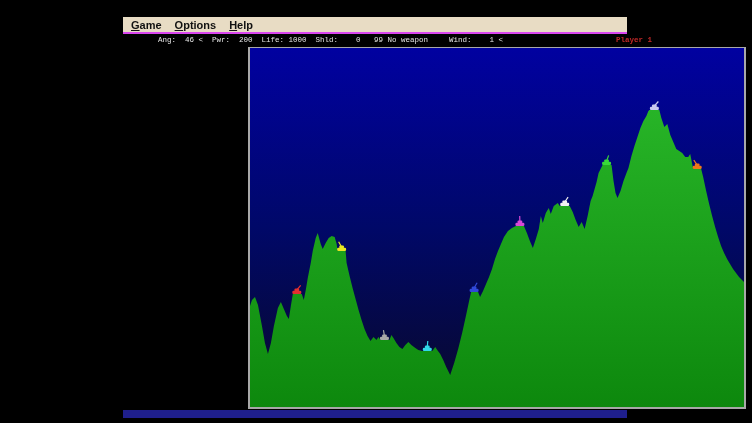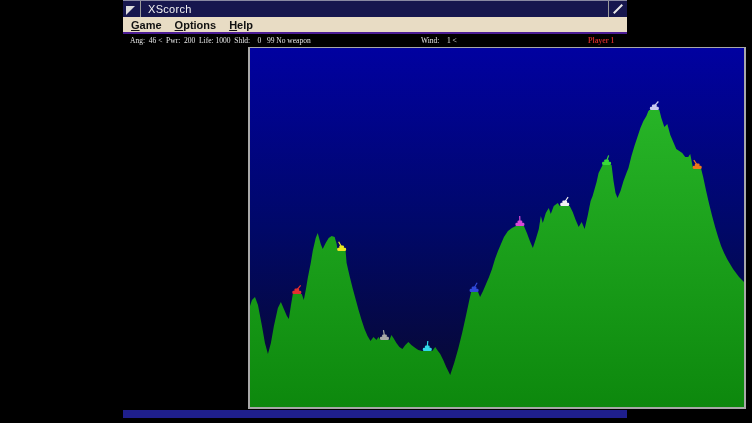--- a/index.html
+++ b/index.html
@@ -13,54 +13,45 @@
   #wm-menu-btn{width:18px;height:16px;border-right:1px solid #9a9a9a;display:flex;
     align-items:center;justify-content:flex-start;box-sizing:border-box;padding:3px 0 0 3px;}
   .tri{width:0;height:0;border-top:9px solid #dcdcdc;border-right:9px solid transparent;}
   #title-text{color:#f2f2f2;font-size:11px;padding-left:7px;letter-spacing:0.3px;flex:1;}
   #wm-resize-btn{width:19px;height:16px;border-left:1px solid #9a9a9a;box-sizing:border-box;
     display:flex;align-items:center;justify-content:center;}
   .slash{width:12px;height:2px;background:#e8e8e8;transform:rotate(-45deg);}
 
   
   #menubar{position:absolute;left:0;top:17px;width:100%;height:17px;background:#e8dcc4;
-    border-bottom:2px solid #4c1d95;box-sizing:border-box;display:flex;align-items:center;
+    border-bottom:2px solid #d946ef;box-sizing:border-box;display:flex;align-items:center;
     padding-left:8px;}
   .menu-item{font-size:11px;font-weight:bold;color:#111;margin-right:13px;cursor:default;}
   .mu{text-decoration:underline;}
 
   
   #statusbar{position:absolute;left:0;top:34px;width:100%;height:13px;background:#000;}
-  #statusbar span{position:absolute;top:2px;font-family:Liberation Serif, serif;
-    font-size:7.5px;color:#e6e6e6;white-space:pre;}
+  #statusbar span{position:absolute;top:2px;font-family:Liberation Mono, monospace;
+    font-size:7.5px;color:#e6e6e6;white-space:pre;margin-left:28px;}
   #status-left{left:7px;}
   #status-wind{left:298px;}
   #status-player{left:436px;font-weight:bold;font-size:9px;top:1px;}
   #field{position:absolute;left:125px;top:47px;width:498px;height:362px;box-sizing:border-box;
     border:2px solid #a8a8a8;border-top-width:1px;}
   #field-svg{display:block;width:100%;height:100%;}
 
   
   #bottom-strip{position:absolute;left:0;top:410px;width:504px;height:8px;background:#1f1f8c;}
 </style>
 </head>
 <body>
 
 <div id="stage">
   <div id="window">
 
-    <div id="titlebar">
-      <div id="wm-menu-btn">
-        <div class="tri"></div>
-      </div>
-      <div id="title-text">XScorch</div>
-      <div id="wm-resize-btn">
-        <div class="slash"></div>
-      </div>
-    </div>
 
     <div id="menubar">
       <div class="menu-item"><span class="mu">G</span><span>ame</span></div>
       <div class="menu-item"><span class="mu">O</span><span>ptions</span></div>
       <div class="menu-item"><span class="mu">H</span><span>elp</span></div>
     </div>
 
     <div id="statusbar">
       <span id="status-left">Ang:  46 &lt;  Pwr:  200  Life: 1000  Shld:    0   99 No weapon</span>
       <span id="status-wind">Wind:    1 &lt;</span>

